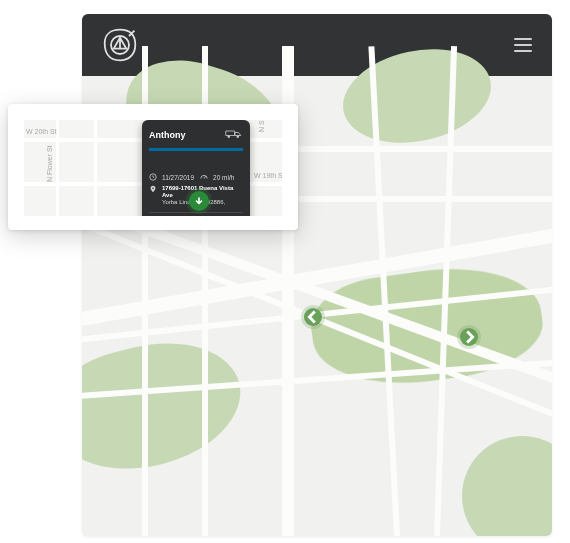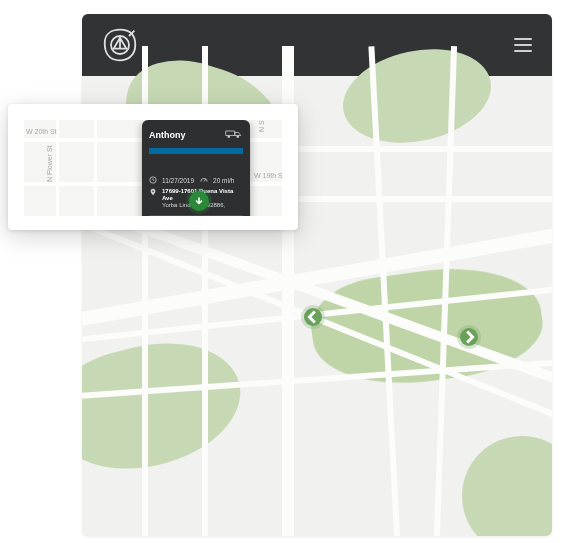--- a/index.html
+++ b/index.html
@@ -123,21 +123,21 @@
     border-radius:6px;
     color:#fff;
     padding:6px 7px 6px 7px;
     box-shadow: 0 3px 8px rgba(0,0,0,.35);
   }
   .tooltip::after {
     content:""; position:absolute; left:50%; bottom:-7px; margin-left:-6px;
     border:6px solid transparent; border-top-color:#2e2f31;
   }
   .tt-head { display:flex; align-items:center; justify-content:space-between;
-    border-bottom:6px solid #0369a1; padding-bottom:4px; margin-bottom:20px;}
+    border-bottom:3px solid #0369a1; padding-bottom:4px; margin-bottom:20px;}
   .tt-name { font-size:9px; font-weight:600; }
   .tt-truck svg { width:18px; height:12px; opacity:.9;}
   .tt-row { display:flex; align-items:center; gap:5px; font-size:6.5px; color:#d8d8d8; margin:2px 0;}
   .tt-row svg { width:8px; height:8px; fill:#cfcfcf; flex-shrink:0;}
   .tt-cols { display:flex; gap:6px; }
   .tt-col { flex:1; }
   .tt-addr { font-size:6px; line-height:1.2; color:#d8d8d8; }
   .tt-addr .b { font-weight:700; color:#fff; }
   .tt-foot { display:flex; justify-content:flex-end; gap:6px; border-top:1px solid #4a4b4d; margin-top:5px; padding-top:4px;}
   .tt-foot .ico { width:10px;height:10px; cursor:pointer; }

